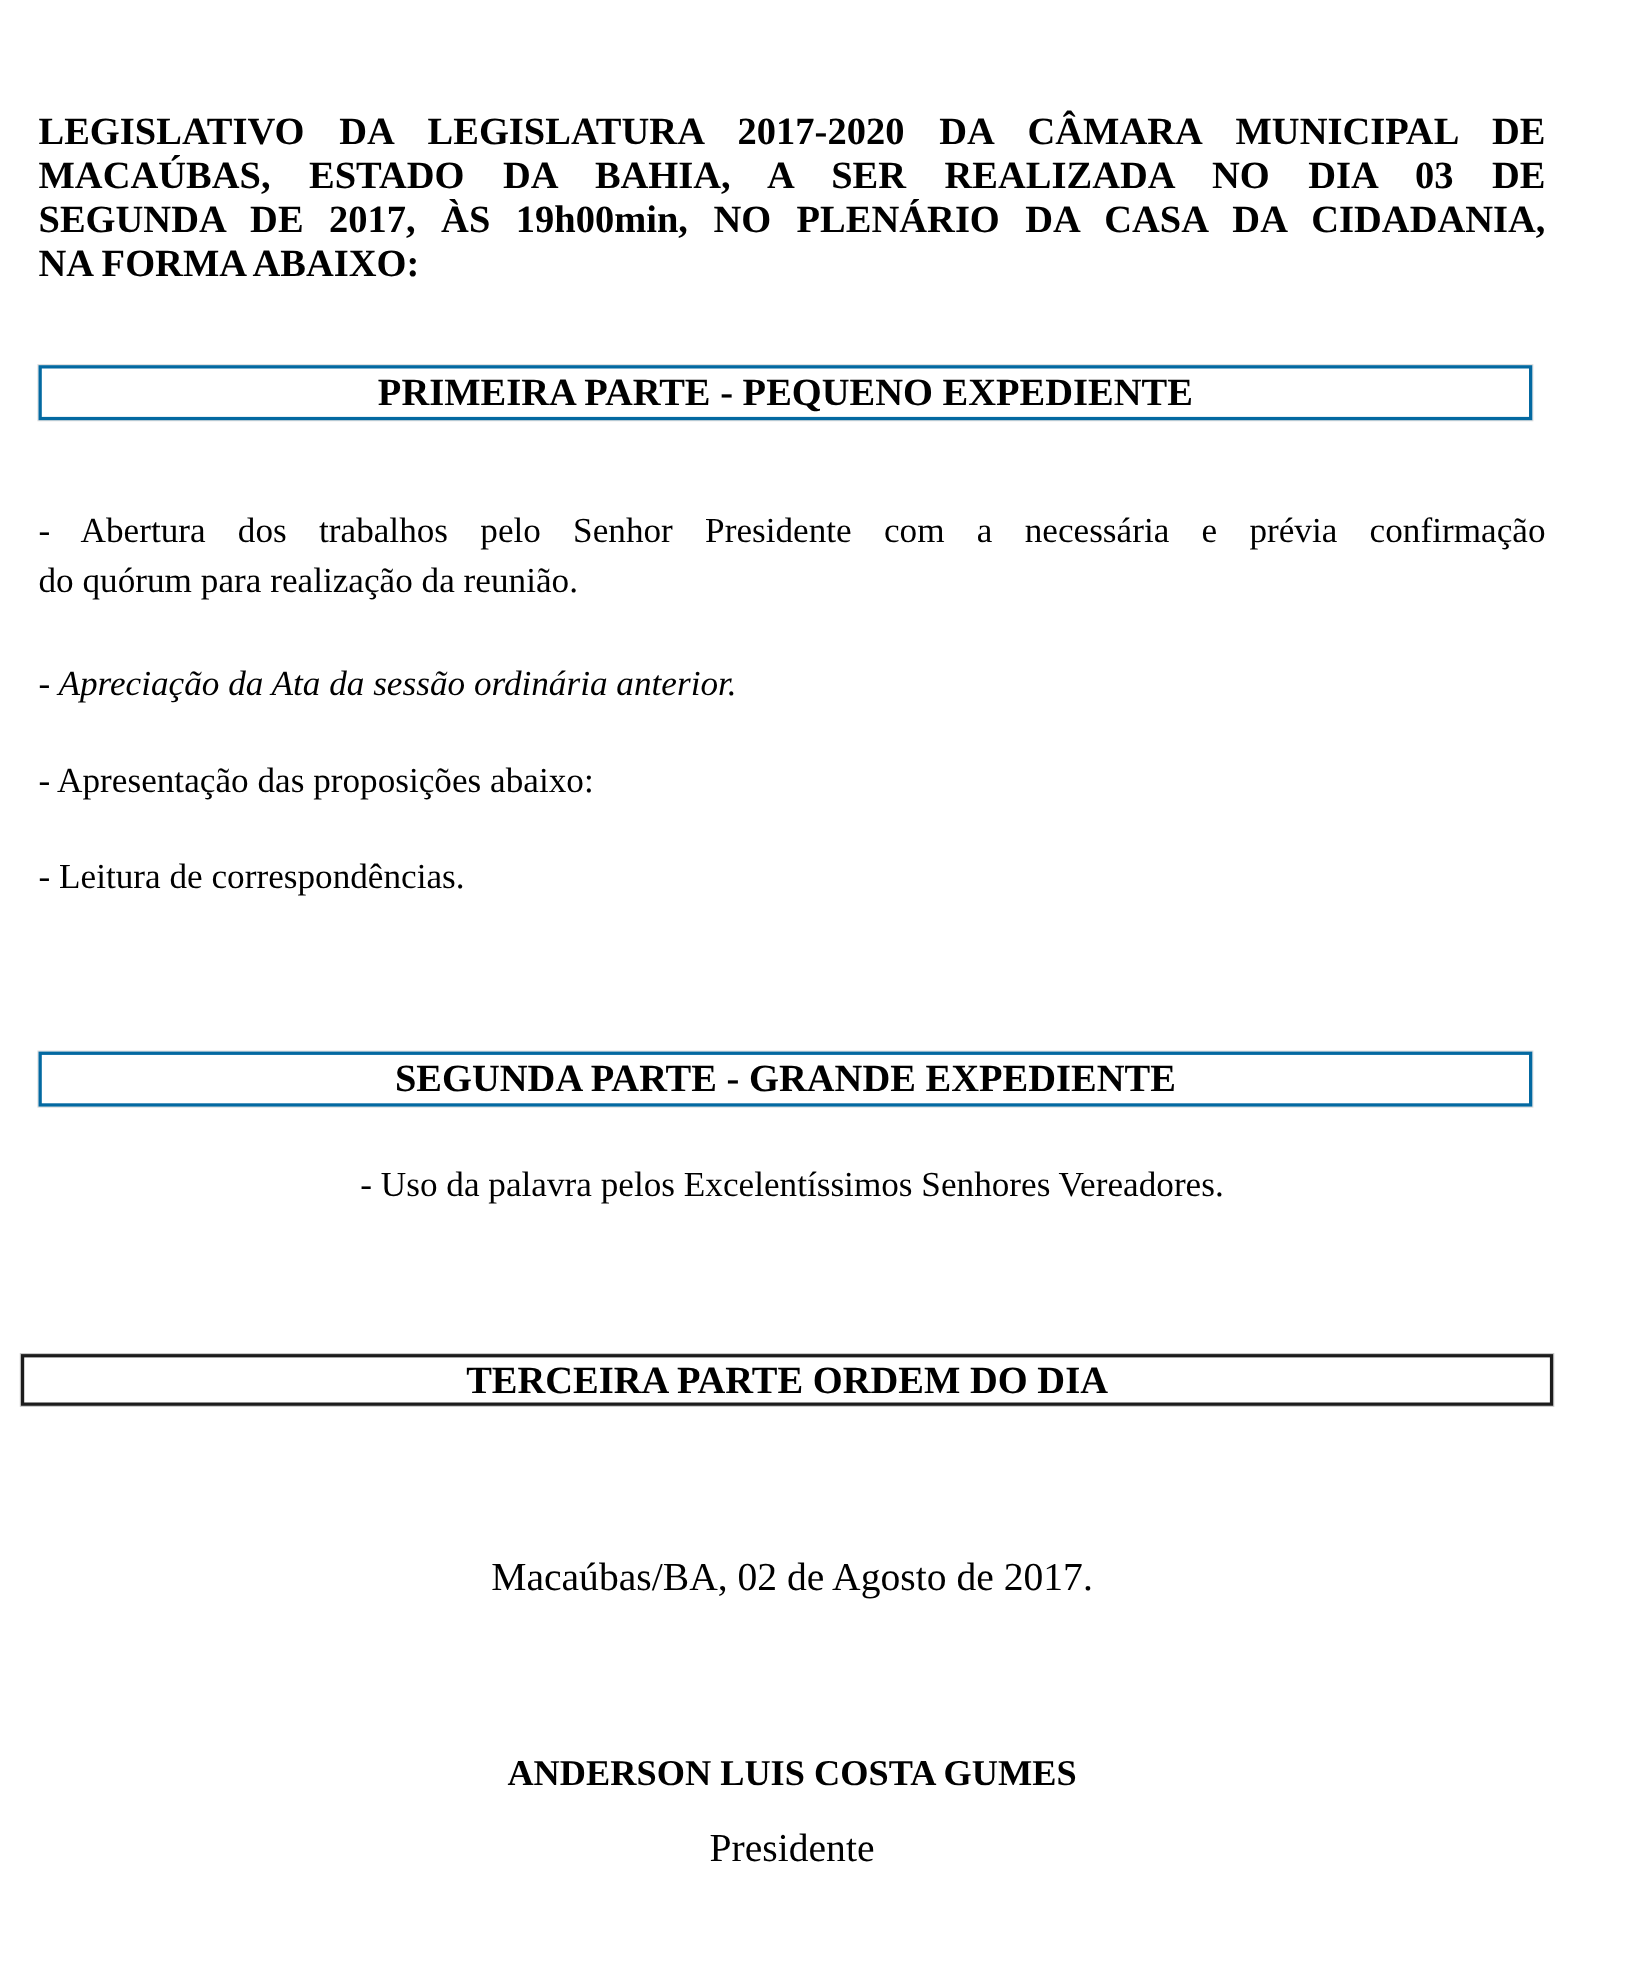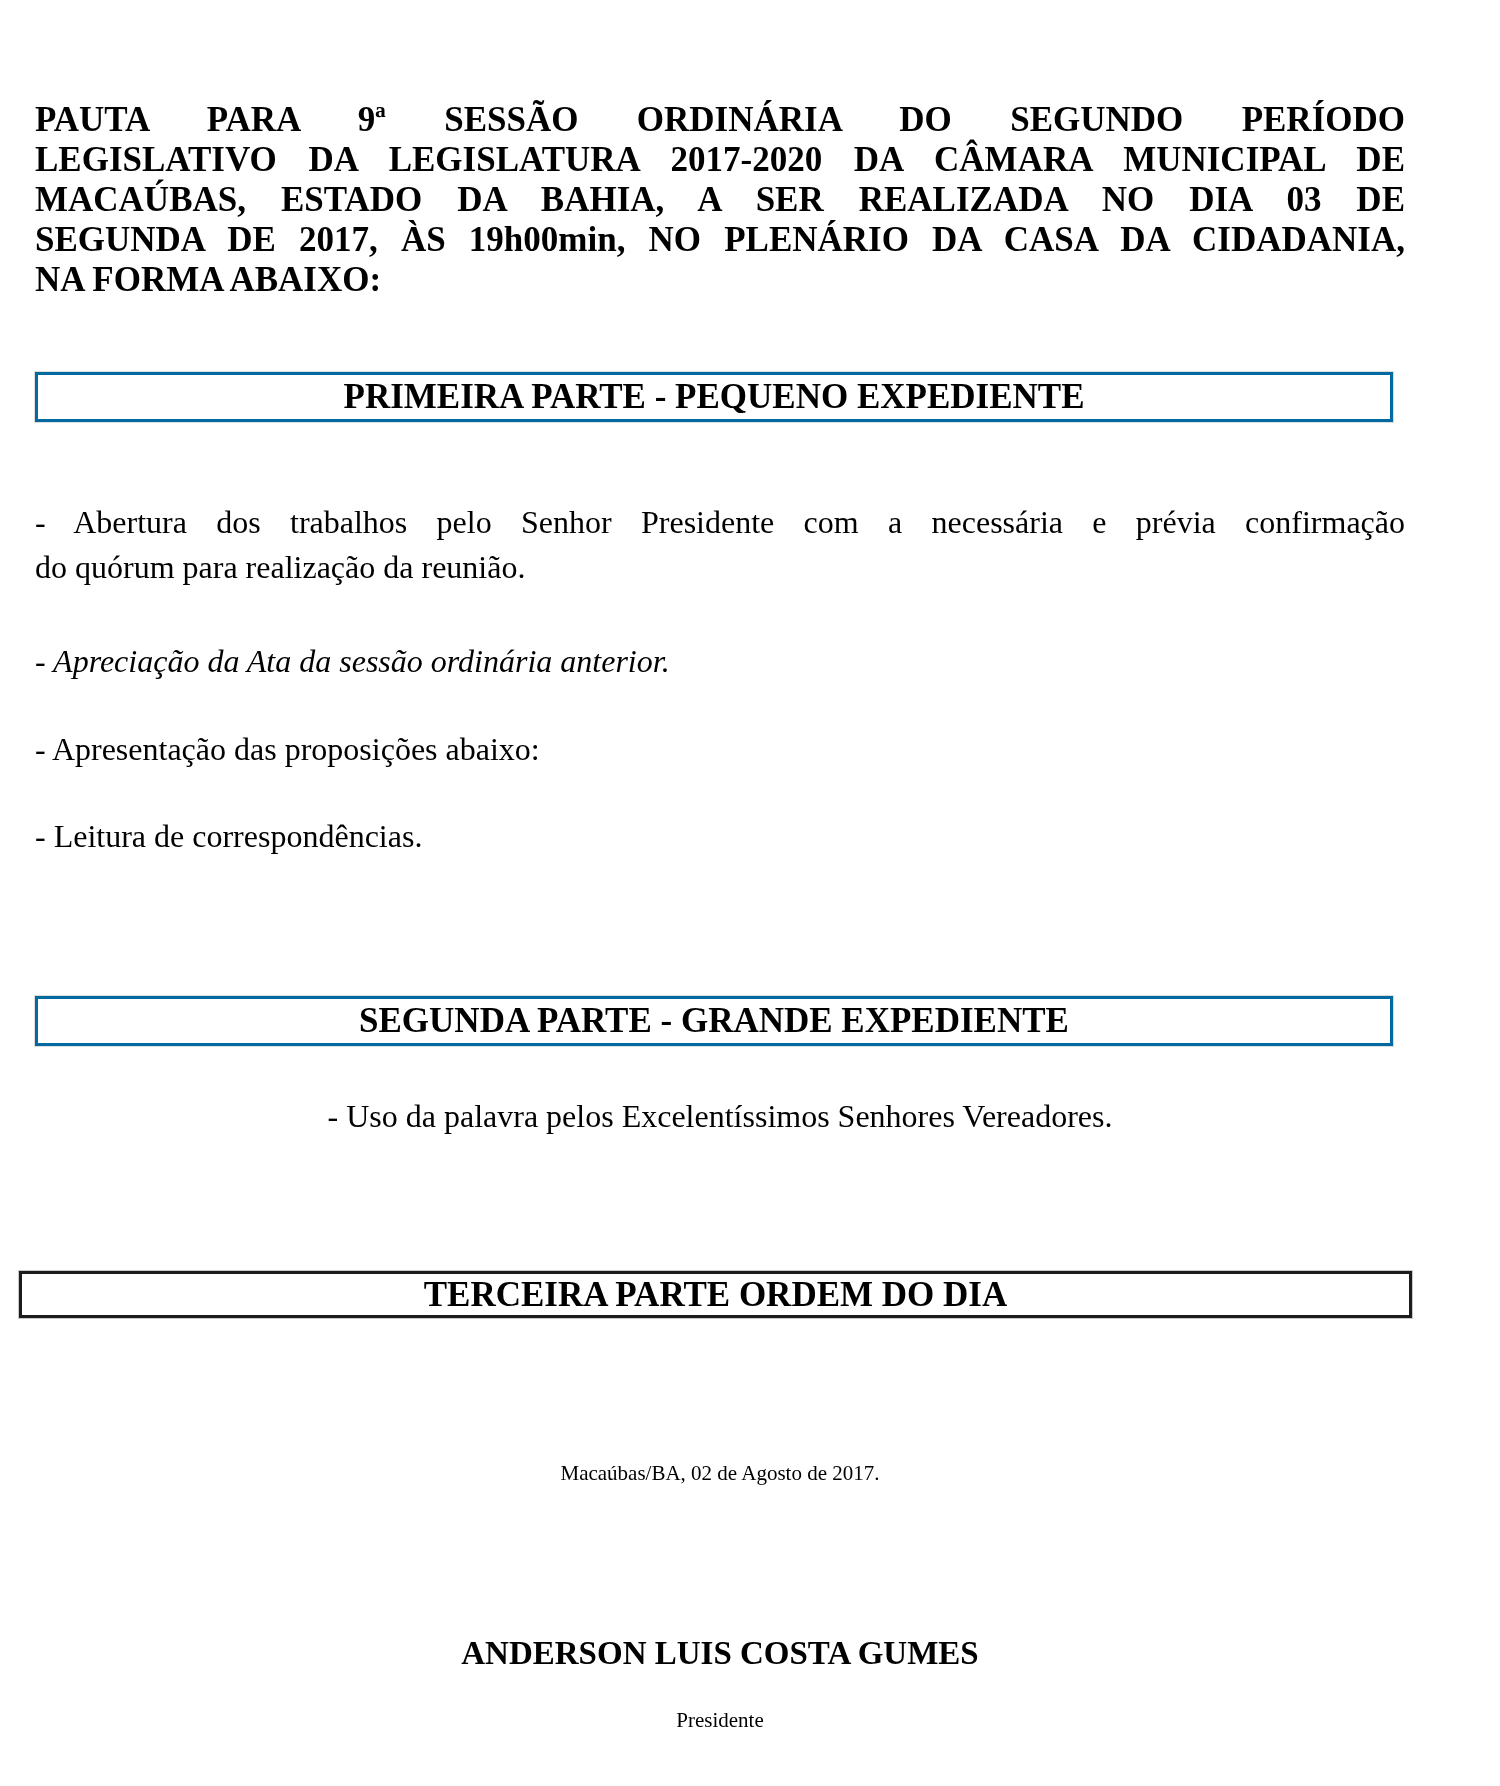--- a/index.html
+++ b/index.html
@@ -58,21 +58,21 @@
     font-size: 32px;
     line-height: 45px;
   }
   .jline {
     text-align: justify;
     text-align-last: justify;
   }
   
   .center-line {
     text-align: center;
-    font-size: 21px;
+    font-size: 36px;
     line-height: 45px;
   }
   .sig-name {
     font-weight: bold;
     font-size: 33px;
   }
   .mt-box1   { margin-top: 72px;  }
   .mt-item1  { margin-top: 78px;  }
   .mt-item2  { margin-top: 49px; font-style: italic;  }
   .mt-item3  { margin-top: 42px;  }
@@ -83,21 +83,20 @@
   .mt-date   { margin-top: 133px; }
   .mt-name   { margin-top: 135px; }
   .mt-role   { margin-top: 22px;  }
 </style>
 </head>
 <body>
 
 <div class="page">
 
   <div class="doc-header">
-    <div class="hline">PAUTA PARA 9ª SESSÃO ORDINÁRIA DO SEGUNDO PERÍODO</div>
     <div class="hline">LEGISLATIVO DA LEGISLATURA 2017-2020 DA CÂMARA MUNICIPAL DE</div>
     <div class="hline">MACAÚBAS, ESTADO DA BAHIA, A SER REALIZADA NO DIA 03 DE</div>
     <div class="hline">SEGUNDA DE 2017, ÀS 19h00min, NO PLENÁRIO DA CASA DA CIDADANIA,</div>
     <div class="hline last">NA FORMA ABAIXO:</div>
   </div>
 
   <div class="section-box mt-box1">
     <span>PRIMEIRA PARTE - PEQUENO EXPEDIENTE</span>
   </div>
 

